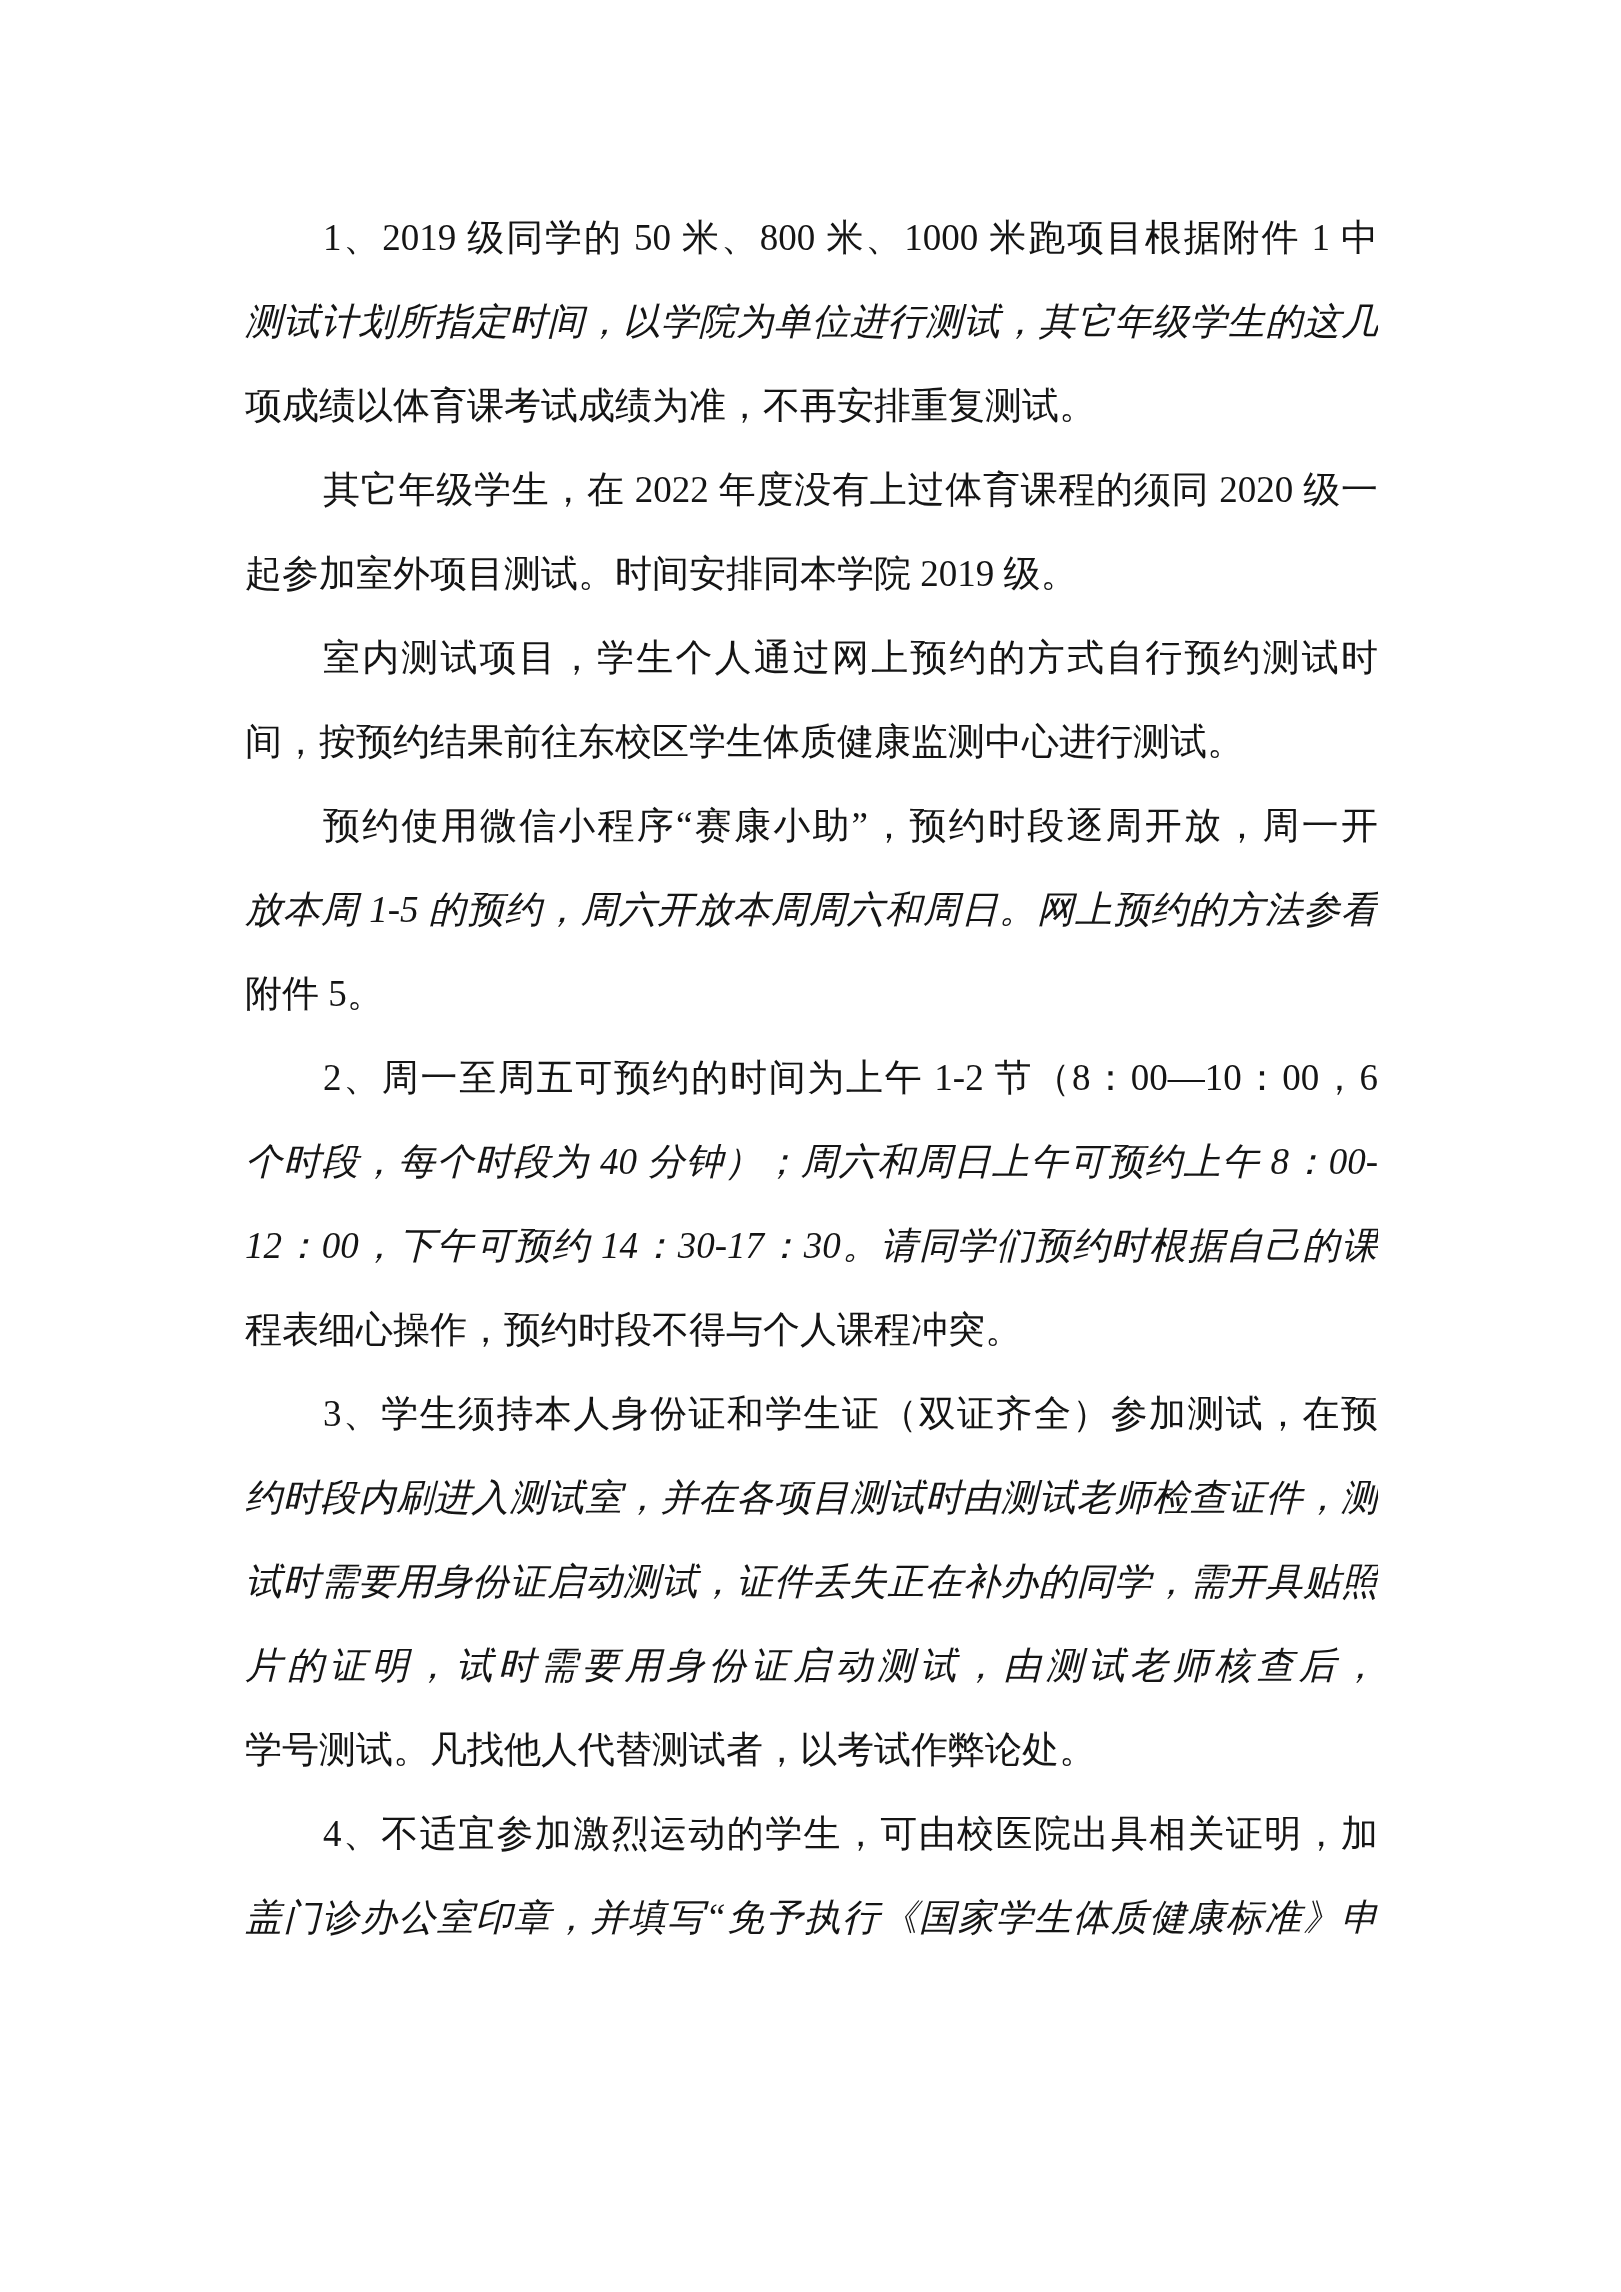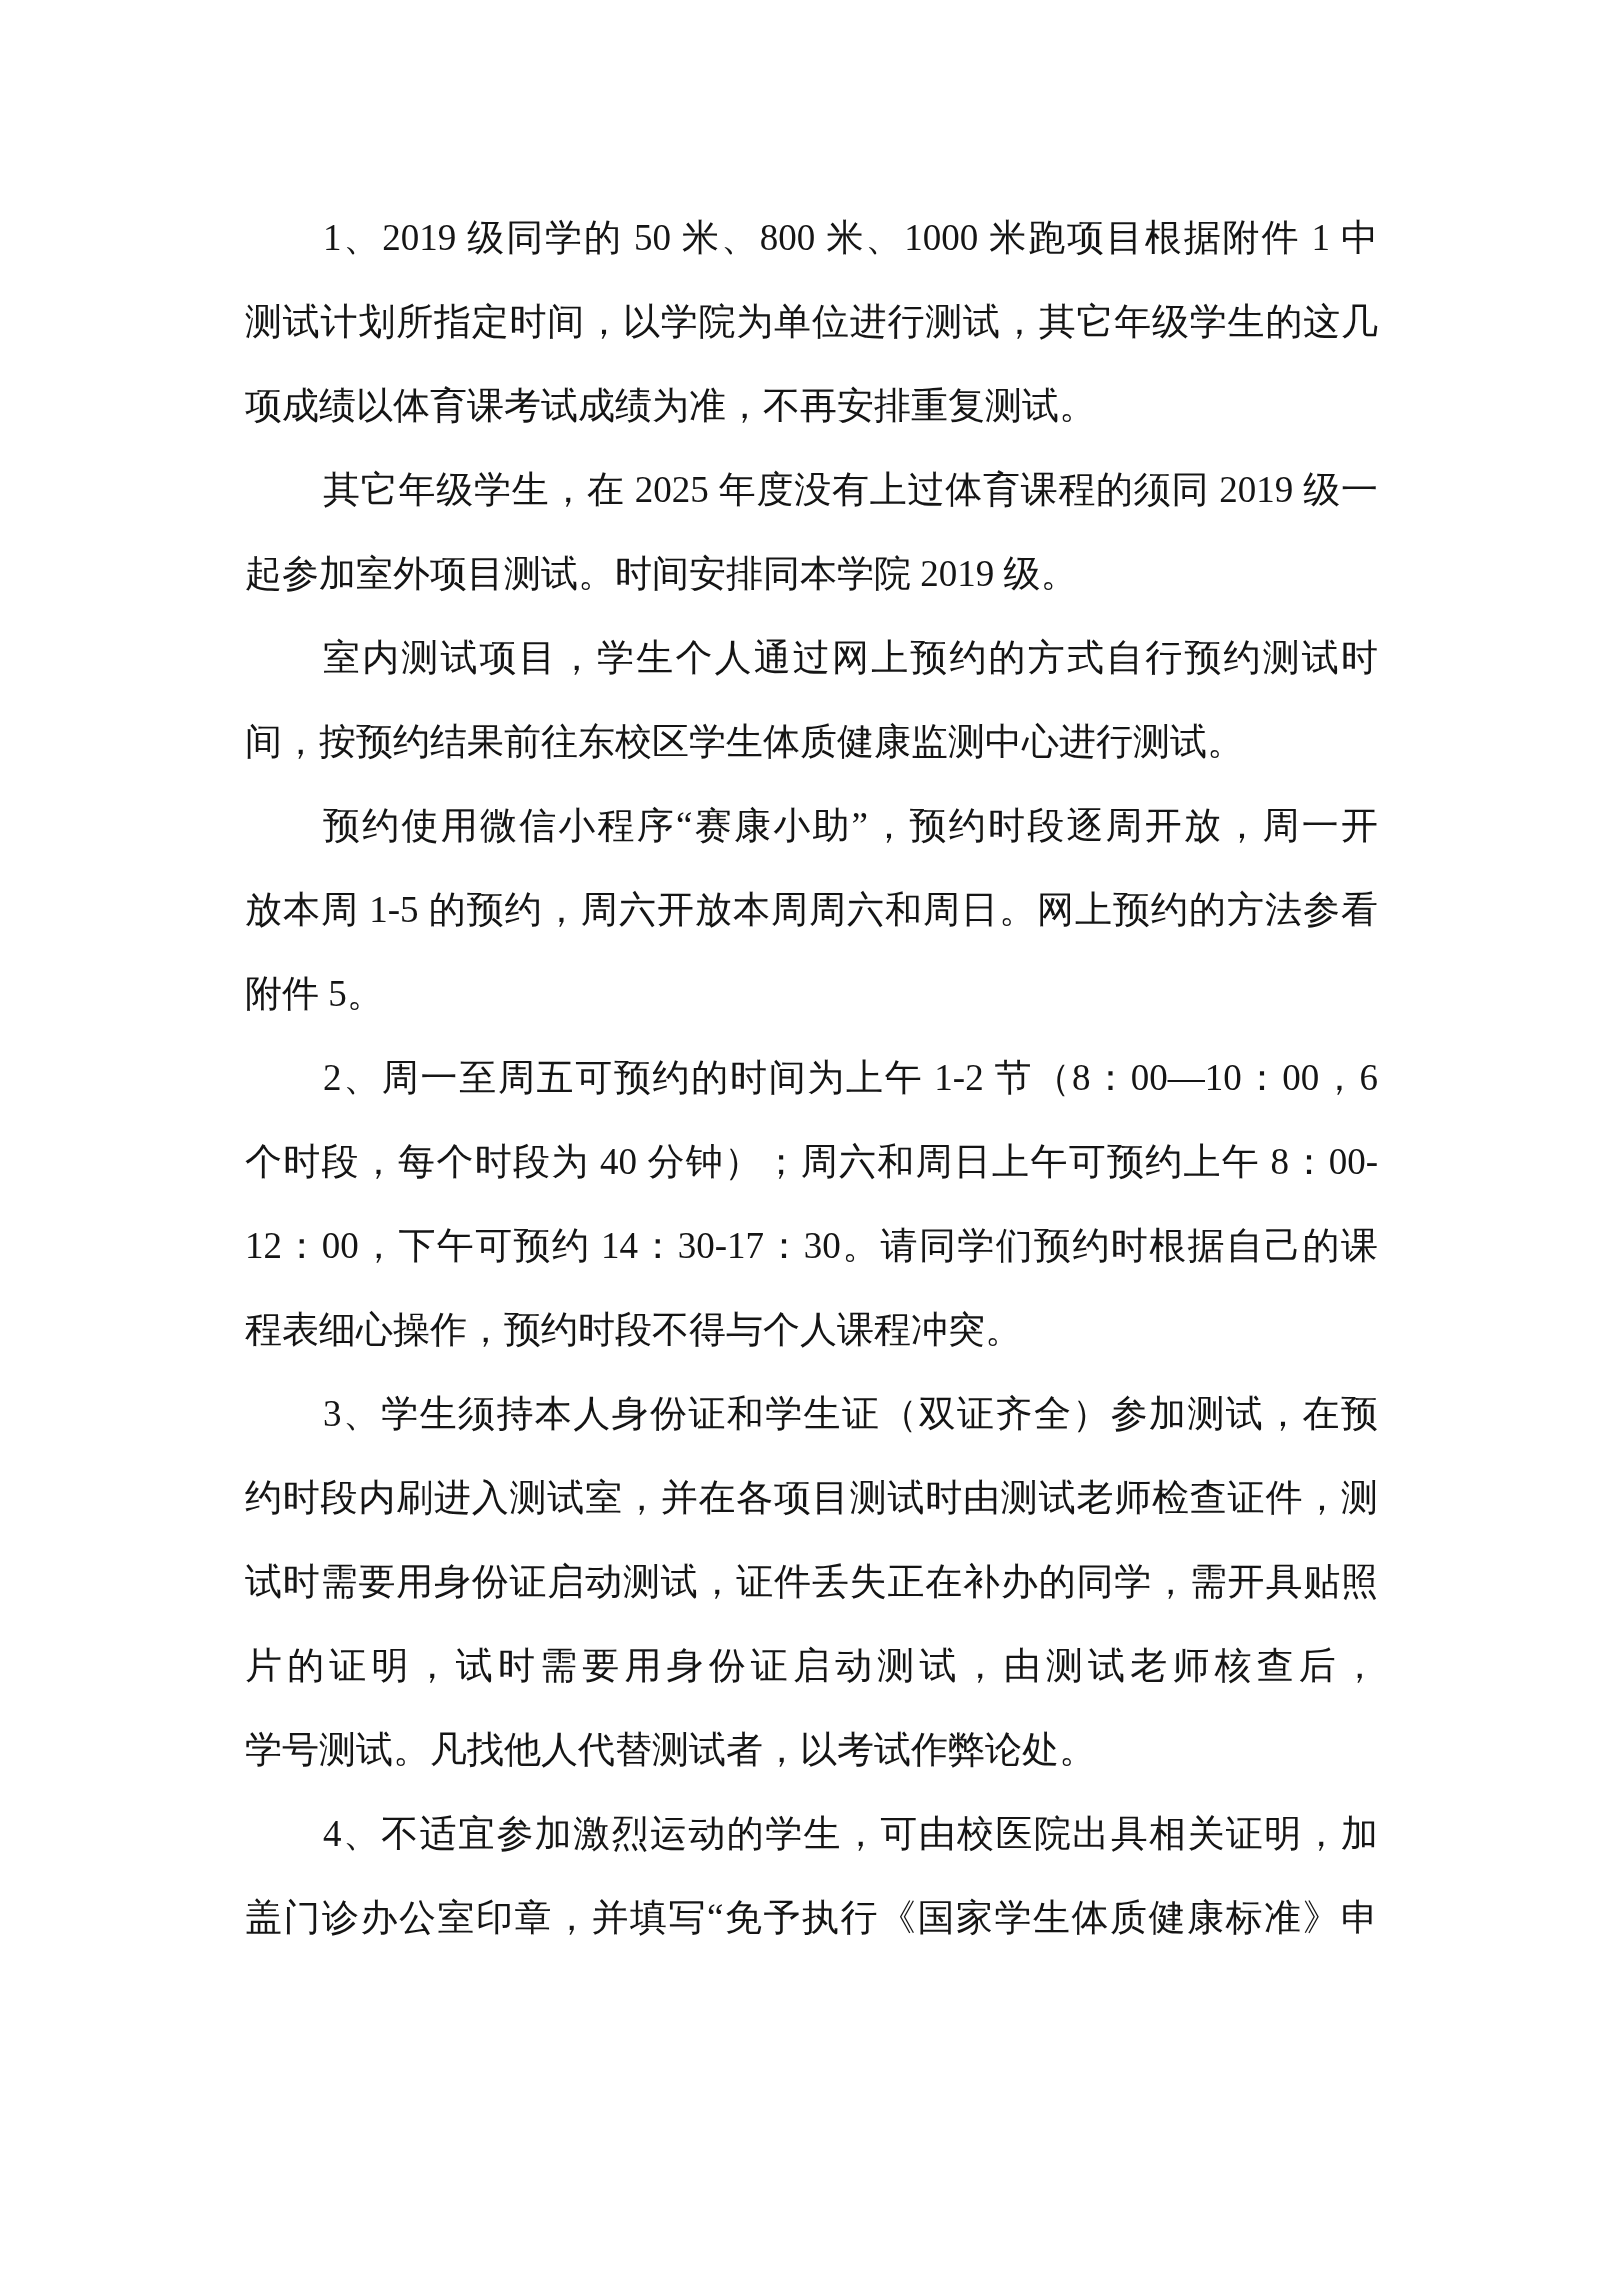--- a/index.html
+++ b/index.html
@@ -32,35 +32,36 @@
     word-break: keep-all;
   }
   
   .line[data-kind="start"] {
     text-indent: 78px;
     text-align-last: justify;
   }
   
   .line[data-kind="mid"] {
     text-align-last: justify;
+    font-style: italic;
   }
   
   .line[data-kind="end"] {
     text-align-last: left;
   }
 </style>
 </head>
 <body>
 
 <div class="page">
   <div class="text-block">
     <div class="line" data-kind="start">1、2019 级同学的 50 米、800 米、1000 米跑项目根据附件 1 中</div>
     <div class="line" data-kind="mid">测试计划所指定时间，以学院为单位进行测试，其它年级学生的这几</div>
     <div class="line" data-kind="end">项成绩以体育课考试成绩为准，不再安排重复测试。</div>
-    <div class="line" data-kind="start">其它年级学生，在 2025 年度没有上过体育课程的须同 2019 级一</div>
+    <div class="line" data-kind="start">其它年级学生，在 2022 年度没有上过体育课程的须同 2020 级一</div>
     <div class="line" data-kind="end">起参加室外项目测试。时间安排同本学院 2019 级。</div>
     <div class="line" data-kind="start">室内测试项目，学生个人通过网上预约的方式自行预约测试时</div>
     <div class="line" data-kind="end">间，按预约结果前往东校区学生体质健康监测中心进行测试。</div>
     <div class="line" data-kind="start">预约使用微信小程序“赛康小助”，预约时段逐周开放，周一开</div>
     <div class="line" data-kind="mid">放本周 1-5 的预约，周六开放本周周六和周日。网上预约的方法参看</div>
     <div class="line" data-kind="end">附件 5。</div>
     <div class="line" data-kind="start">2、周一至周五可预约的时间为上午 1-2 节（8：00—10：00，6</div>
     <div class="line" data-kind="mid">个时段，每个时段为 40 分钟）；周六和周日上午可预约上午 8：00-</div>
     <div class="line" data-kind="mid">12：00，下午可预约 14：30-17：30。请同学们预约时根据自己的课</div>
     <div class="line" data-kind="end">程表细心操作，预约时段不得与个人课程冲突。</div>

